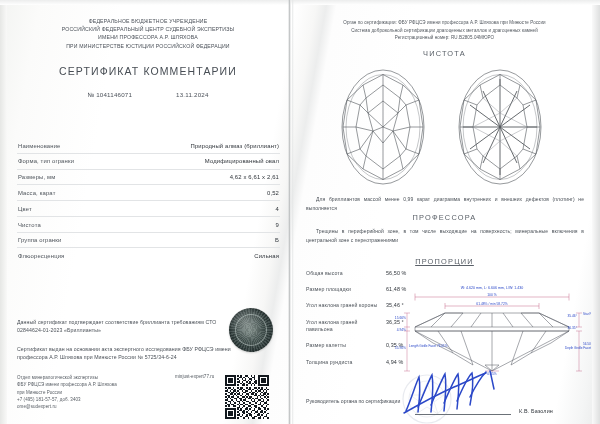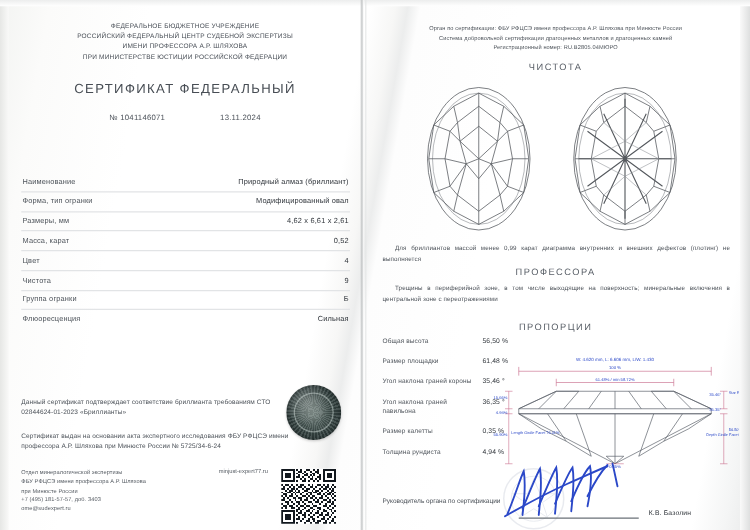--- a/index.html
+++ b/index.html
@@ -60,21 +60,21 @@
   .cb-line{font-size:4.5px;line-height:7.6px;color:#4e545b;letter-spacing:.1px;white-space:nowrap;}
   .section-head{text-align:center;font-size:7.4px;letter-spacing:1.2px;color:#5a6068;}
   .clarity-head{position:absolute;left:0;top:44px;width:295px;}
 
   .ovals{position:absolute;left:26px;top:60px;width:240px;height:125px;}
   .note-small{position:absolute;left:9px;top:190px;width:278px;font-size:5.0px;line-height:8.6px;
     color:#4b5158;letter-spacing:.08px;text-align:justify;text-indent:10px;}
   .comments-head{position:absolute;left:0;top:208px;width:295px;}
   .comments-text{position:absolute;left:9px;top:222px;width:278px;font-size:5.0px;line-height:8.6px;
     color:#4b5158;letter-spacing:.08px;text-align:justify;text-indent:10px;}
-  .prop-head{position:absolute;left:0;top:252px;width:295px;}
+  .prop-head{position:absolute;left:0;top:252px;width:295px;text-decoration:underline;}
 
   .prop-table{position:absolute;left:9px;top:265px;width:128px;}
   .prop-row{display:flex;justify-content:space-between;align-items:flex-start;margin-bottom:8.6px;}
   .prop-key{font-size:5.2px;line-height:7.6px;color:#4e545b;letter-spacing:.1px;width:72px;}
   .prop-val{font-size:5.4px;line-height:7.6px;color:#2f343a;letter-spacing:.1px;text-align:left;width:48px;}
 
   .diagram{position:absolute;left:96px;top:278px;width:198px;height:92px;}
 
   .sign-label{position:absolute;left:9px;top:392px;font-size:5.2px;line-height:8px;color:#4b5158;}
   .sign-line{position:absolute;left:118px;top:409px;width:96px;height:0;border-top:.7px solid #6b7178;}
@@ -92,21 +92,21 @@
 
   <div class="panel-left">
 
     <div class="org-block">
       <div class="org-line">ФЕДЕРАЛЬНОЕ БЮДЖЕТНОЕ УЧРЕЖДЕНИЕ</div>
       <div class="org-line">РОССИЙСКИЙ ФЕДЕРАЛЬНЫЙ ЦЕНТР СУДЕБНОЙ ЭКСПЕРТИЗЫ</div>
       <div class="org-line">ИМЕНИ ПРОФЕССОРА А.Р. ШЛЯХОВА</div>
       <div class="org-line">ПРИ МИНИСТЕРСТВЕ ЮСТИЦИИ РОССИЙСКОЙ ФЕДЕРАЦИИ</div>
     </div>
 
-    <div class="cert-title">СЕРТИФИКАТ ФЕДЕРАЛЬНЫЙ</div>
+    <div class="cert-title">СЕРТИФИКАТ КОММЕНТАРИИ</div>
 
     <div class="cert-meta">
       <span class="num">№ 1041146071</span>
       <span class="date">13.11.2024</span>
     </div>
 
     <div class="spec-table">
       <div class="spec-row">
         <span class="spec-key">Наименование</span>
         <span class="spec-val">Природный алмаз (бриллиант)</span>

